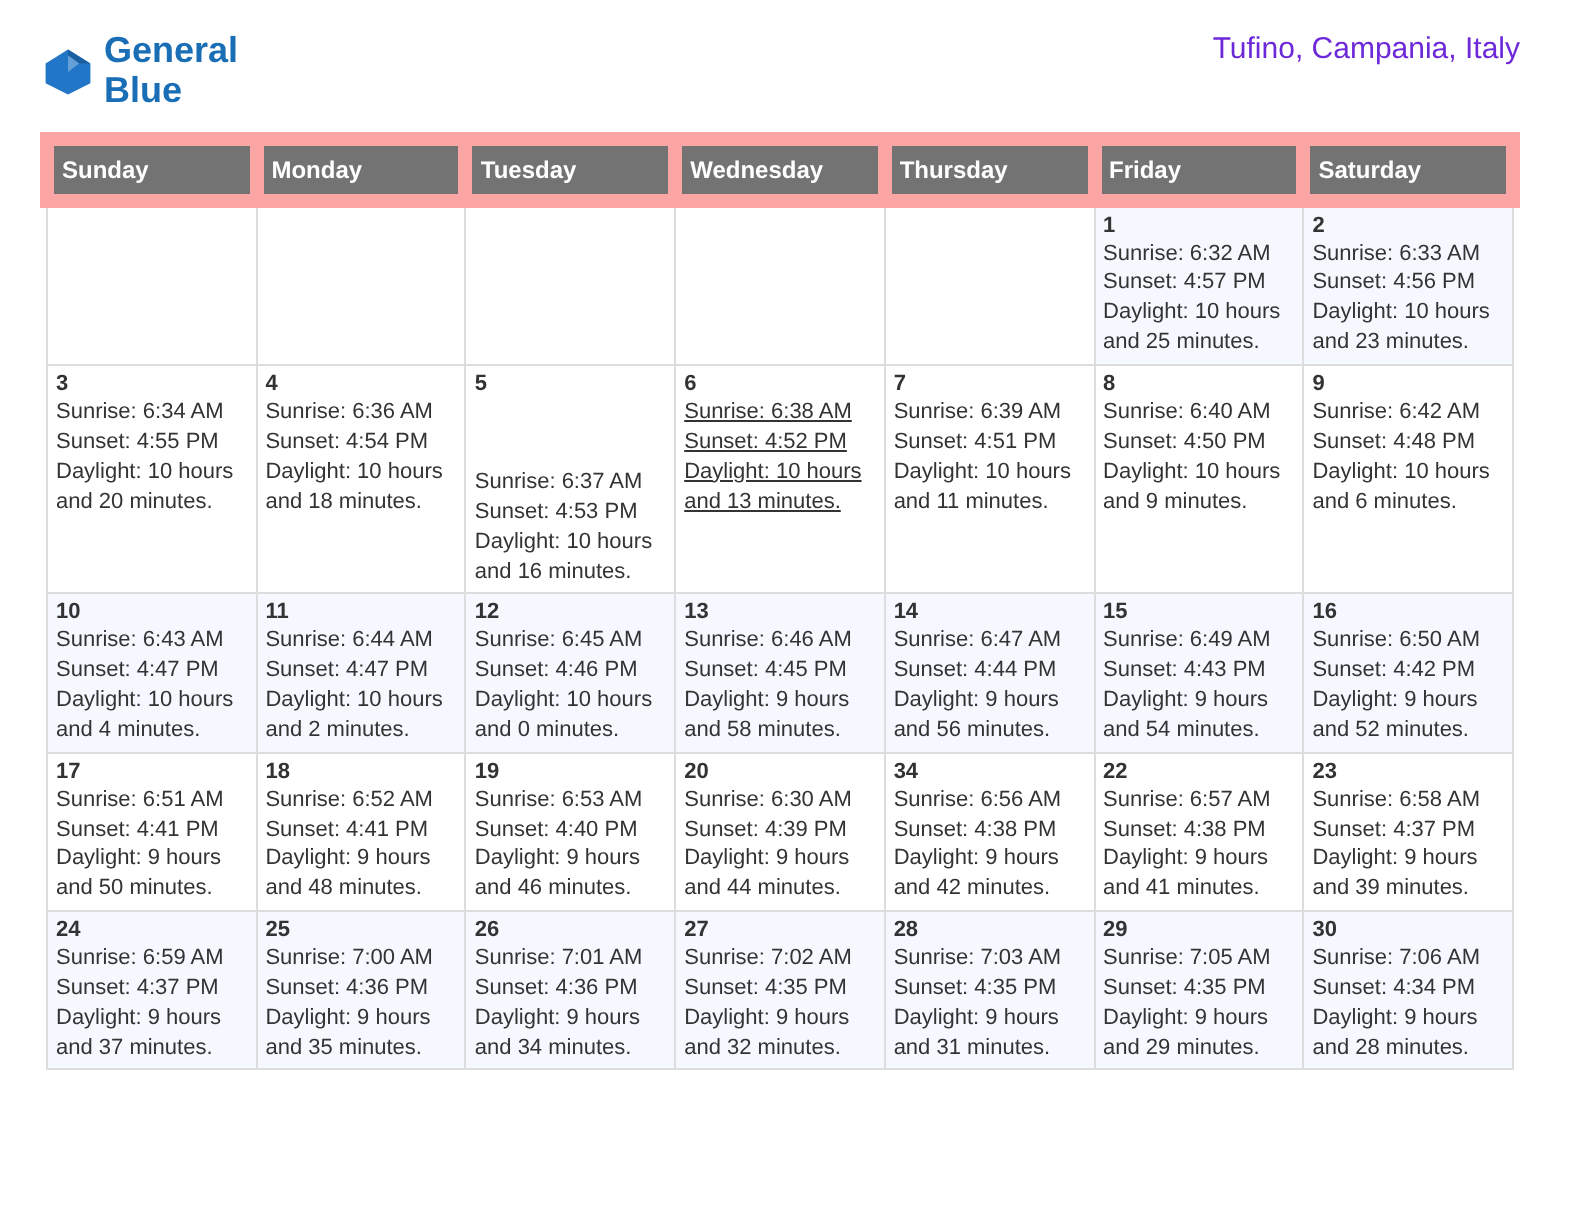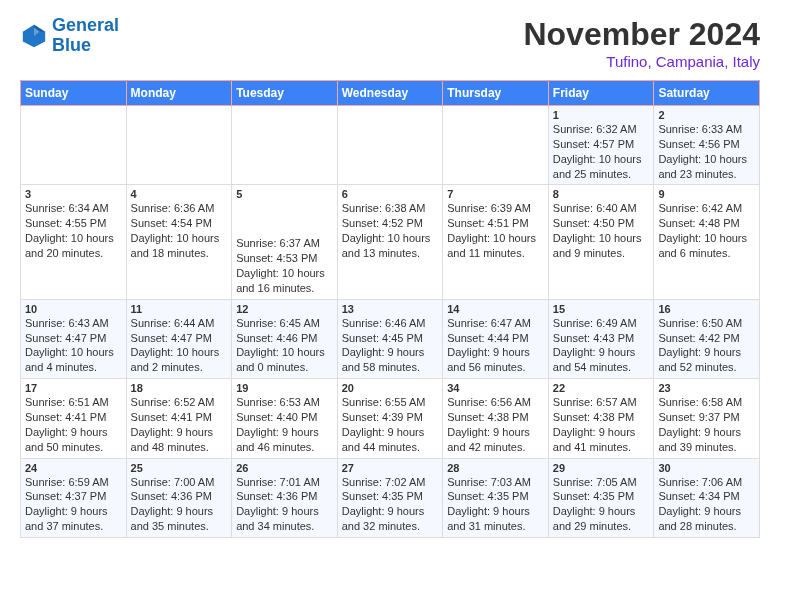--- a/index.html
+++ b/index.html
@@ -49,27 +49,27 @@
     .subtitle {
       font-size: 15px;
       color: #6d28d9;
     }
     table {
       width: 100%;
       border-collapse: collapse;
       table-layout: fixed;
     }
     thead tr th {
-      background-color: #3b82f6;
+      background-color: #737373;
       color: #fff;
       font-size: 12px;
       font-weight: bold;
       padding: 5px 4px;
       text-align: left;
-      border: 1px solid #fca5a5;
+      border: 7px solid #fca5a5;
     }
     tbody tr td {
       vertical-align: top;
       font-size: 9.5px;
       color: #333;
       padding: 3px 4px;
       border: 1px solid #ddd;
       height: 78px;
       background: #fff;
     }
@@ -104,21 +104,20 @@
         <polygon points="20,4 36,14 36,28 20,36 4,28 4,14" fill="#2176c7"></polygon>
         <polygon points="20,4 36,14 28,14 20,8" fill="#1a5fa0"></polygon>
         <polygon points="20,8 28,14 20,20" fill="#fff" opacity="0.3"></polygon>
       </svg>
       <div class="logo-text">
         <div><span>General</span></div>
         <div><span>Blue</span></div>
       </div>
     </div>
     <div class="title-block">
-      <div class="main-title">November 2024</div>
       <div class="subtitle">Tufino, Campania, Italy</div>
     </div>
   </div>
 
   <table>
     <thead>
       <tr>
         <th>Sunday</th>
         <th>Monday</th>
         <th>Tuesday</th>
@@ -167,21 +166,21 @@
           </td>
           <td>
             <span class="day-num">5</span>
             <div class="cell-text" style="white-space: pre-line; margin-top: 36px;">Sunrise: 6:37 AM
 Sunset: 4:53 PM
 Daylight: 10 hours
 and 16 minutes.</div>
           </td>
           <td>
             <span class="day-num">6</span>
-            <div class="cell-text" style="white-space: pre-line;">Sunrise: 6:38 AM
+            <div class="cell-text" style="white-space: pre-line; text-decoration: underline;">Sunrise: 6:38 AM
 Sunset: 4:52 PM
 Daylight: 10 hours
 and 13 minutes.</div>
           </td>
           <td>
             <span class="day-num">7</span>
             <div class="cell-text" style="white-space: pre-line;">Sunrise: 6:39 AM
 Sunset: 4:51 PM
 Daylight: 10 hours
 and 11 minutes.</div>
@@ -269,21 +268,21 @@
           </td>
           <td>
             <span class="day-num">19</span>
             <div class="cell-text" style="white-space: pre-line;">Sunrise: 6:53 AM
 Sunset: 4:40 PM
 Daylight: 9 hours
 and 46 minutes.</div>
           </td>
           <td>
             <span class="day-num">20</span>
-            <div class="cell-text" style="white-space: pre-line;">Sunrise: 6:55 AM
+            <div class="cell-text" style="white-space: pre-line;">Sunrise: 6:30 AM
 Sunset: 4:39 PM
 Daylight: 9 hours
 and 44 minutes.</div>
           </td>
           <td>
             <span class="day-num">34</span>
             <div class="cell-text" style="white-space: pre-line;">Sunrise: 6:56 AM
 Sunset: 4:38 PM
 Daylight: 9 hours
 and 42 minutes.</div>
@@ -291,21 +290,21 @@
           <td>
             <span class="day-num">22</span>
             <div class="cell-text" style="white-space: pre-line;">Sunrise: 6:57 AM
 Sunset: 4:38 PM
 Daylight: 9 hours
 and 41 minutes.</div>
           </td>
           <td>
             <span class="day-num">23</span>
             <div class="cell-text" style="white-space: pre-line;">Sunrise: 6:58 AM
-Sunset: 9:37 PM
+Sunset: 4:37 PM
 Daylight: 9 hours
 and 39 minutes.</div>
           </td>
         </tr>
         <tr>
           <td>
             <span class="day-num">24</span>
             <div class="cell-text" style="white-space: pre-line;">Sunrise: 6:59 AM
 Sunset: 4:37 PM
 Daylight: 9 hours

